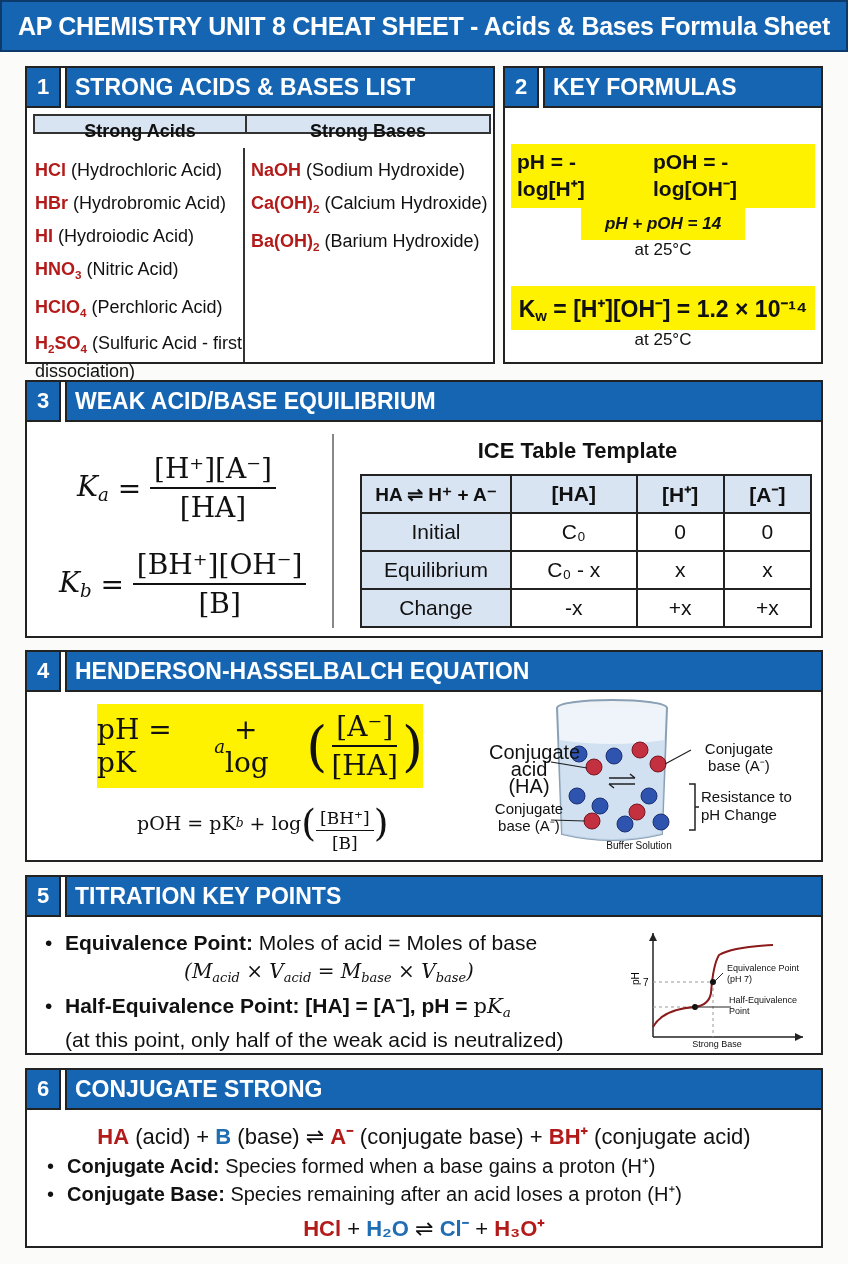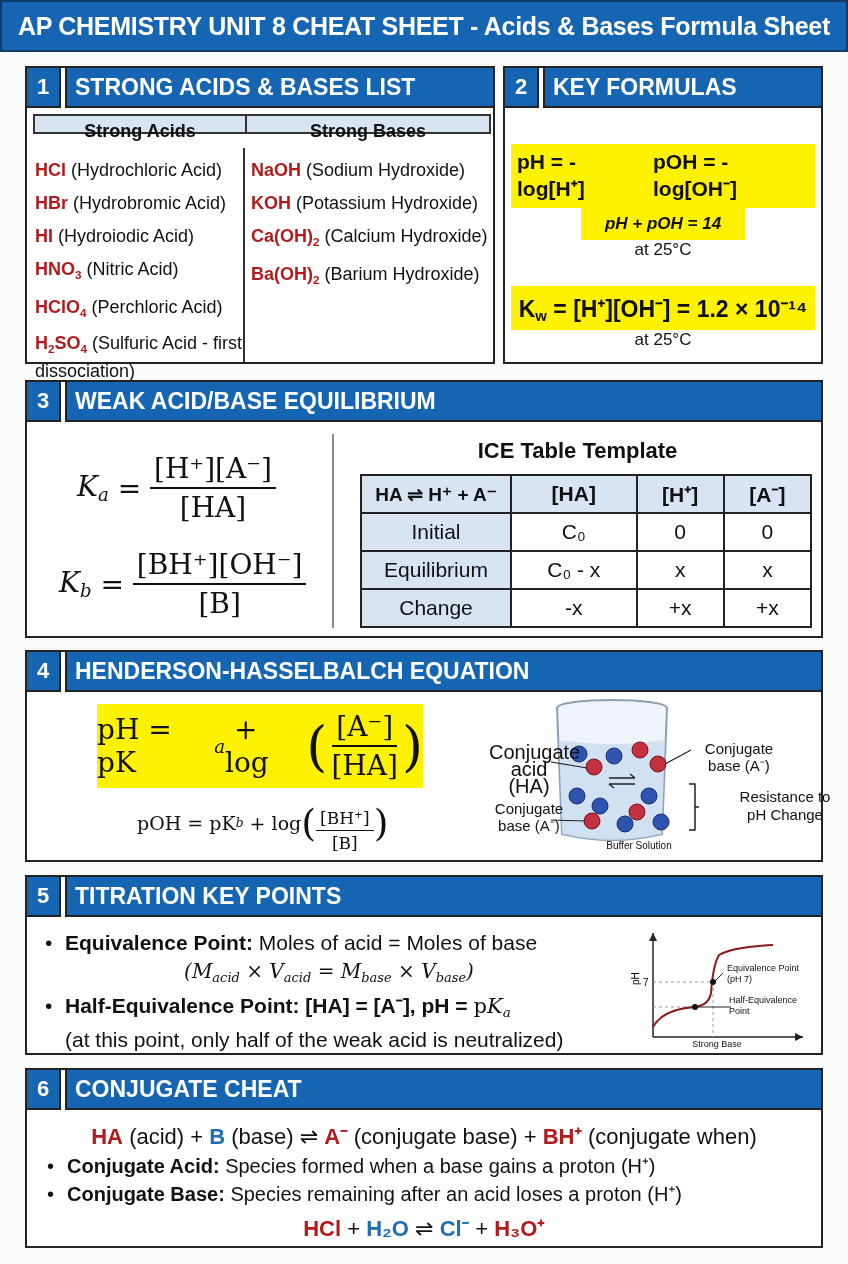--- a/index.html
+++ b/index.html
@@ -60,21 +60,20 @@
       <div class="sab-col1">
         <div class="sab-item"><span class="red">HCl</span> <span>(Hydrochloric Acid)</span></div>
         <div class="sab-item"><span class="red">HBr</span> <span>(Hydrobromic Acid)</span></div>
         <div class="sab-item"><span class="red">HI</span> <span>(Hydroiodic Acid)</span></div>
         <div class="sab-item"><span class="red">HNO<sub>3</sub></span> <span>(Nitric Acid)</span></div>
         <div class="sab-item"><span class="red">HClO<sub>4</sub></span> <span>(Perchloric Acid)</span></div>
         <div class="sab-item wrap"><span class="red">H<sub>2</sub>SO<sub>4</sub></span> <span>(Sulfuric Acid - first dissociation)</span></div>
       </div>
       <div class="sab-col2">
         <div class="sab-item"><span class="red">NaOH</span> <span>(Sodium Hydroxide)</span></div>
-        <div class="sab-item"><span class="red">KOH</span> <span>(Potassium Hydroxide)</span></div>
         <div class="sab-item"><span class="red">Ca(OH)<sub>2</sub></span> <span>(Calcium Hydroxide)</span></div>
         <div class="sab-item"><span class="red">Ba(OH)<sub>2</sub></span> <span>(Barium Hydroxide)</span></div>
       </div>
     </div>
   </div>
 </div>
 
 <div class="panel" style="left:503px;top:66px;width:320px;height:298px;">
   <div class="phead">
     <div class="pnum">2</div>
@@ -186,21 +185,21 @@
     <path d="M142 84 L168 84 M163 80 L168 84" stroke="#222" stroke-width="1.5" fill="none"></path>
     <path d="M168 90 L142 90 M147 94 L142 90" stroke="#222" stroke-width="1.5" fill="none"></path>
     <line x1="84" y1="68" x2="120" y2="74" stroke="#222" stroke-width="1.2"></line>
     <line x1="84" y1="126" x2="118" y2="127" stroke="#222" stroke-width="1.2"></line>
     <line x1="198" y1="70" x2="224" y2="56" stroke="#222" stroke-width="1.2"></line>
     <path d="M222 90 L228 90 L228 136 L222 136 M228 113 L232 113" stroke="#222" stroke-width="1.5" fill="none"></path>
   </svg>
   <div style="position:absolute;left:462px;top:92px;width:80px;font-size:20px;line-height:17px;text-align:center;">Conjugate acid (HA)</div>
   <div style="position:absolute;left:462px;top:148px;width:80px;font-size:15px;line-height:17px;text-align:center;">Conjugate base (A⁻)</div>
   <div style="position:absolute;left:672px;top:88px;width:80px;font-size:15px;line-height:17px;text-align:center;">Conjugate base (A⁻)</div>
-  <div style="position:absolute;left:674px;top:136px;width:100px;font-size:15px;line-height:18px;text-align:center;margin-left:34px;">Resistance to pH Change</div>
+  <div style="position:absolute;left:674px;top:136px;width:100px;font-size:15px;line-height:18px;">Resistance to pH Change</div>
   <div style="position:absolute;left:542px;top:188px;width:140px;font-size:10px;text-align:center;">Buffer Solution</div>
 </div>
 
 <div class="panel" style="left:25px;top:875px;width:798px;height:180px;">
   <div class="phead">
     <div class="pnum">5</div>
     <div class="ptitle">TITRATION KEY POINTS</div>
   </div>
   <ul class="bul" style="position:absolute;left:12px;top:52px;width:580px;font-size:21px;line-height:28px;">
     <li><b>Equivalence Point:</b> <span>Moles of acid = Moles of base</span></li>
@@ -225,24 +224,24 @@
     <text x="20" y="61" font-size="10" font-family="Liberation Sans, sans-serif">7</text>
   </svg>
   <div style="position:absolute;left:700px;top:86px;width:82px;font-size:9px;line-height:11px;">Equivalence Point (pH 7)</div>
   <div style="position:absolute;left:702px;top:118px;width:80px;font-size:9px;line-height:11px;">Half-Equivalence Point</div>
   <div style="position:absolute;left:650px;top:162px;width:80px;font-size:9px;text-align:center;">Strong Base</div>
 </div>
 
 <div class="panel" style="left:25px;top:1068px;width:798px;height:180px;">
   <div class="phead">
     <div class="pnum">6</div>
-    <div class="ptitle">CONJUGATE CHEAT</div>
+    <div class="ptitle">CONJUGATE STRONG</div>
   </div>
   <div style="position:absolute;left:0;right:0;top:50px;text-align:center;font-size:22px;">
-    <span class="red">HA</span><span> (acid) + </span><span class="blue">B</span><span> (base) ⇌ </span><span class="red">A⁻</span><span> (conjugate base) + </span><span class="red">BH⁺</span><span> (conjugate when)</span>
+    <span class="red">HA</span><span> (acid) + </span><span class="blue">B</span><span> (base) ⇌ </span><span class="red">A⁻</span><span> (conjugate base) + </span><span class="red">BH⁺</span><span> (conjugate acid)</span>
   </div>
   <ul class="bul" style="position:absolute;left:14px;top:82px;font-size:20px;line-height:28px;">
     <li><b>Conjugate Acid:</b> <span>Species formed when a base gains a proton (H⁺)</span></li>
     <li><b>Conjugate Base:</b> <span>Species remaining after an acid loses a proton (H⁺)</span></li>
   </ul>
   <div style="position:absolute;left:0;right:0;top:142px;text-align:center;font-size:22px;">
     <span class="red">HCl</span> + <span class="blue">H₂O</span> ⇌ <span class="blue">Cl⁻</span> + <span class="red">H₃O⁺</span>
   </div>
 </div>
 

